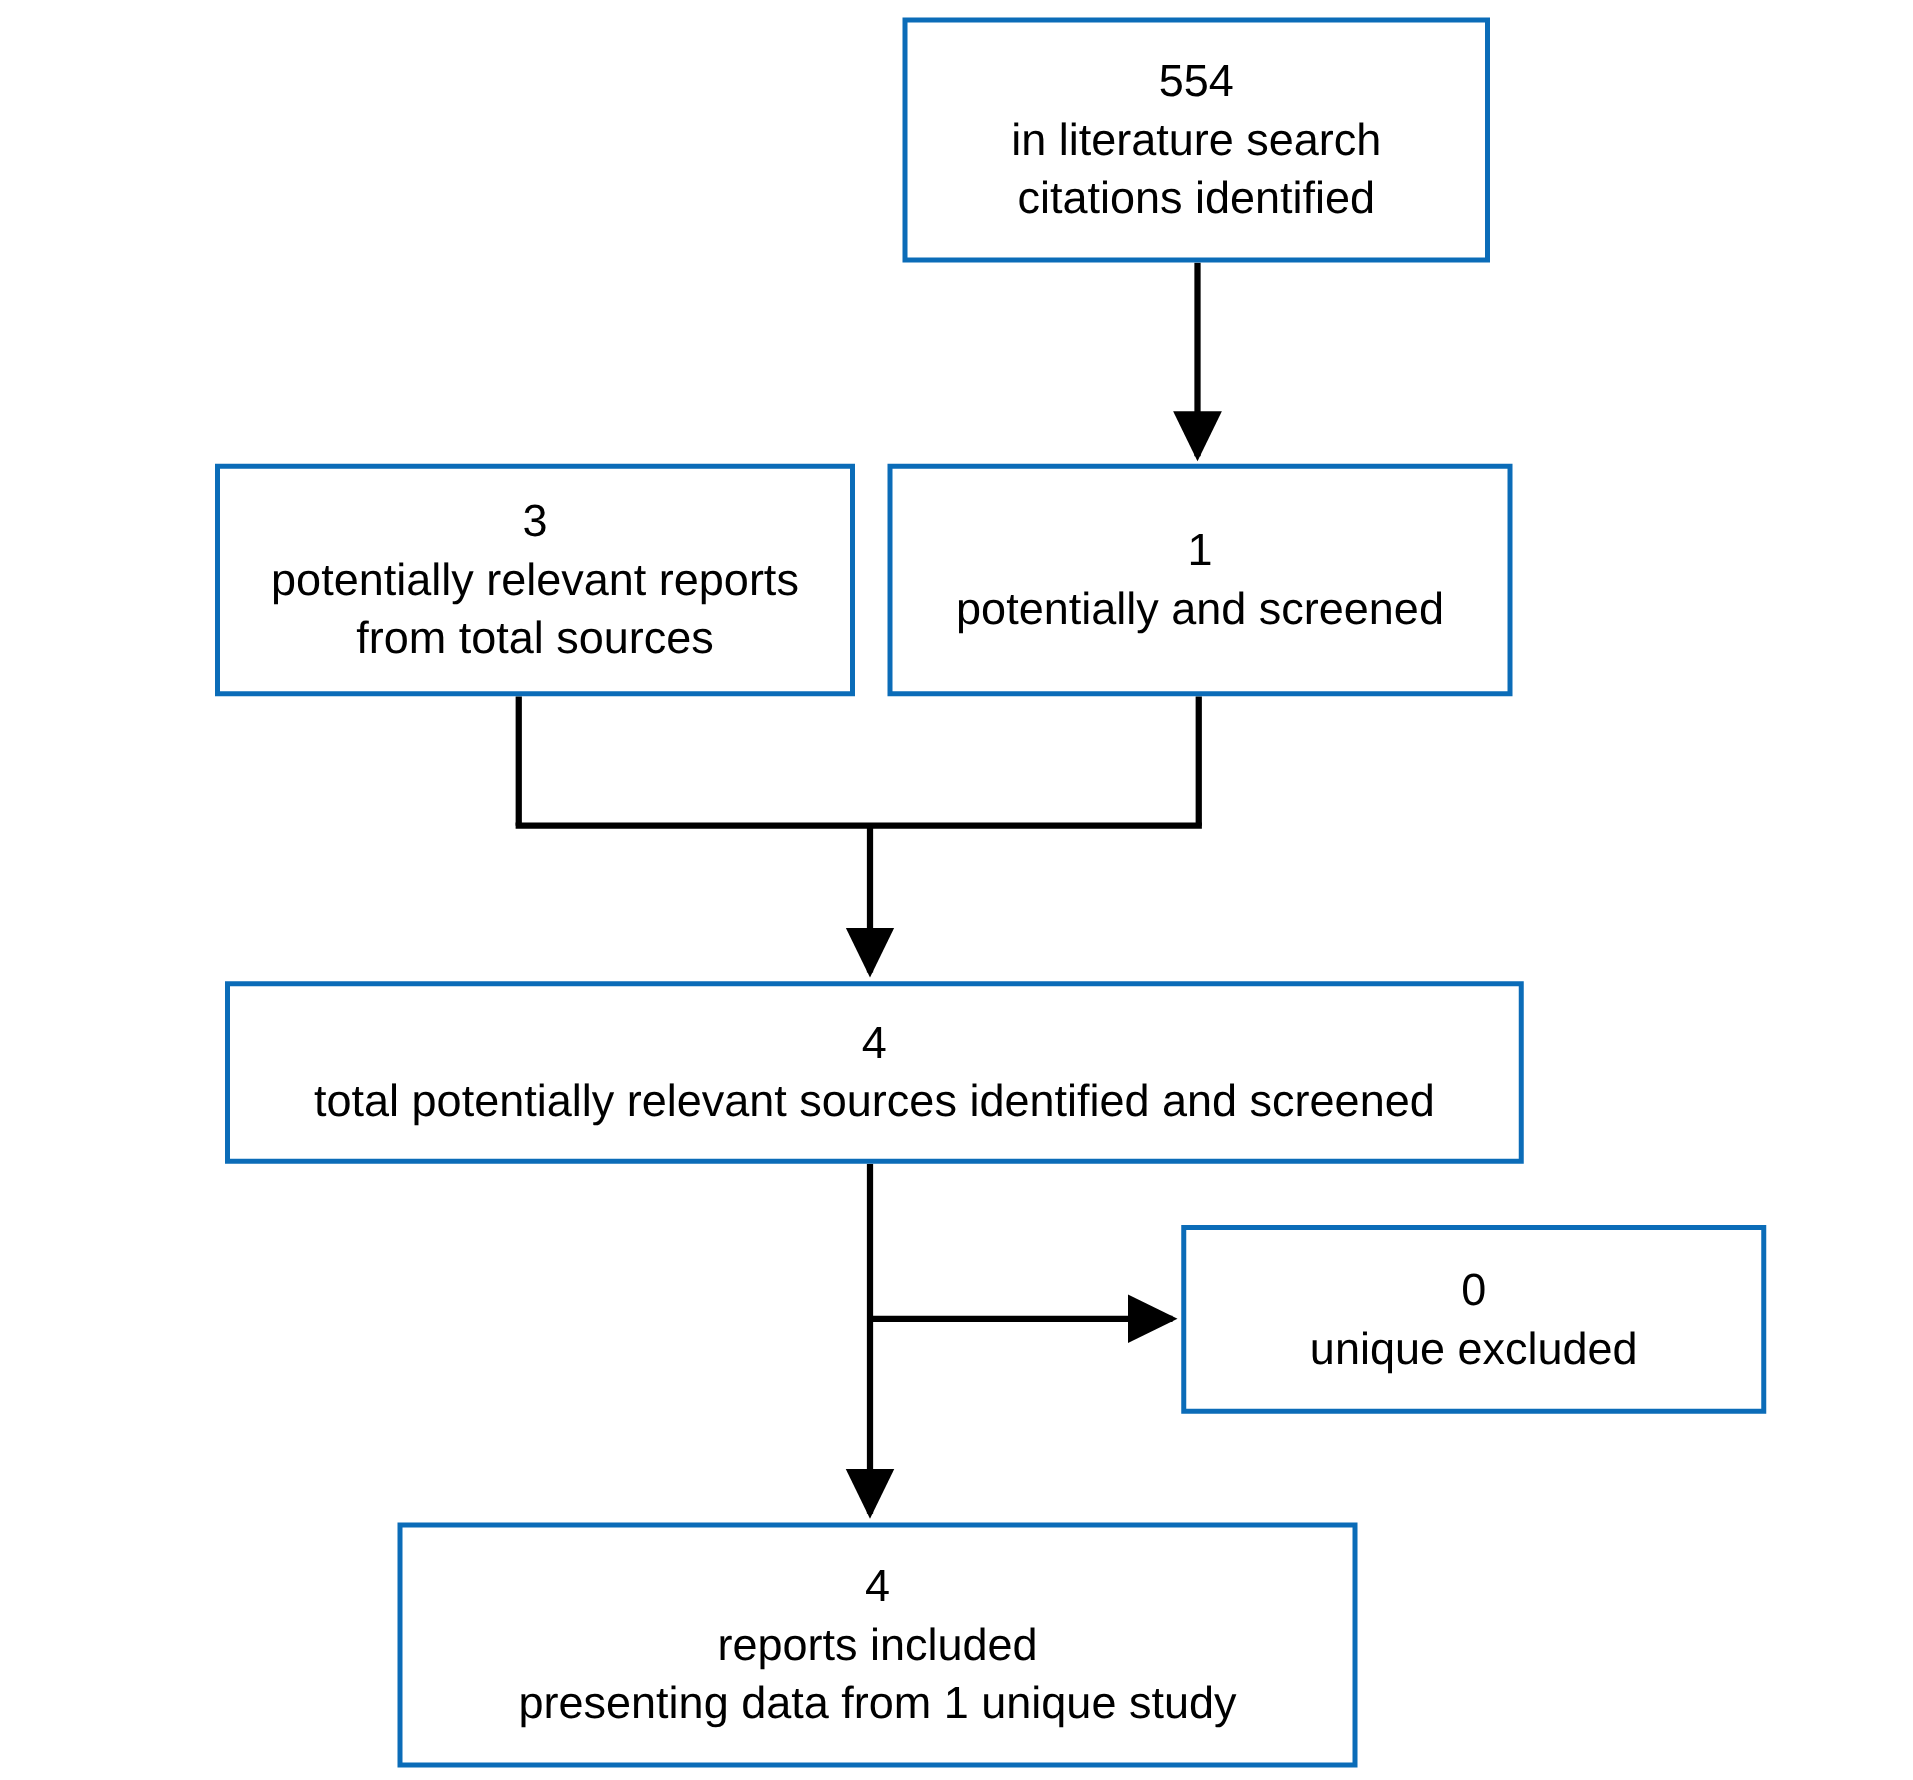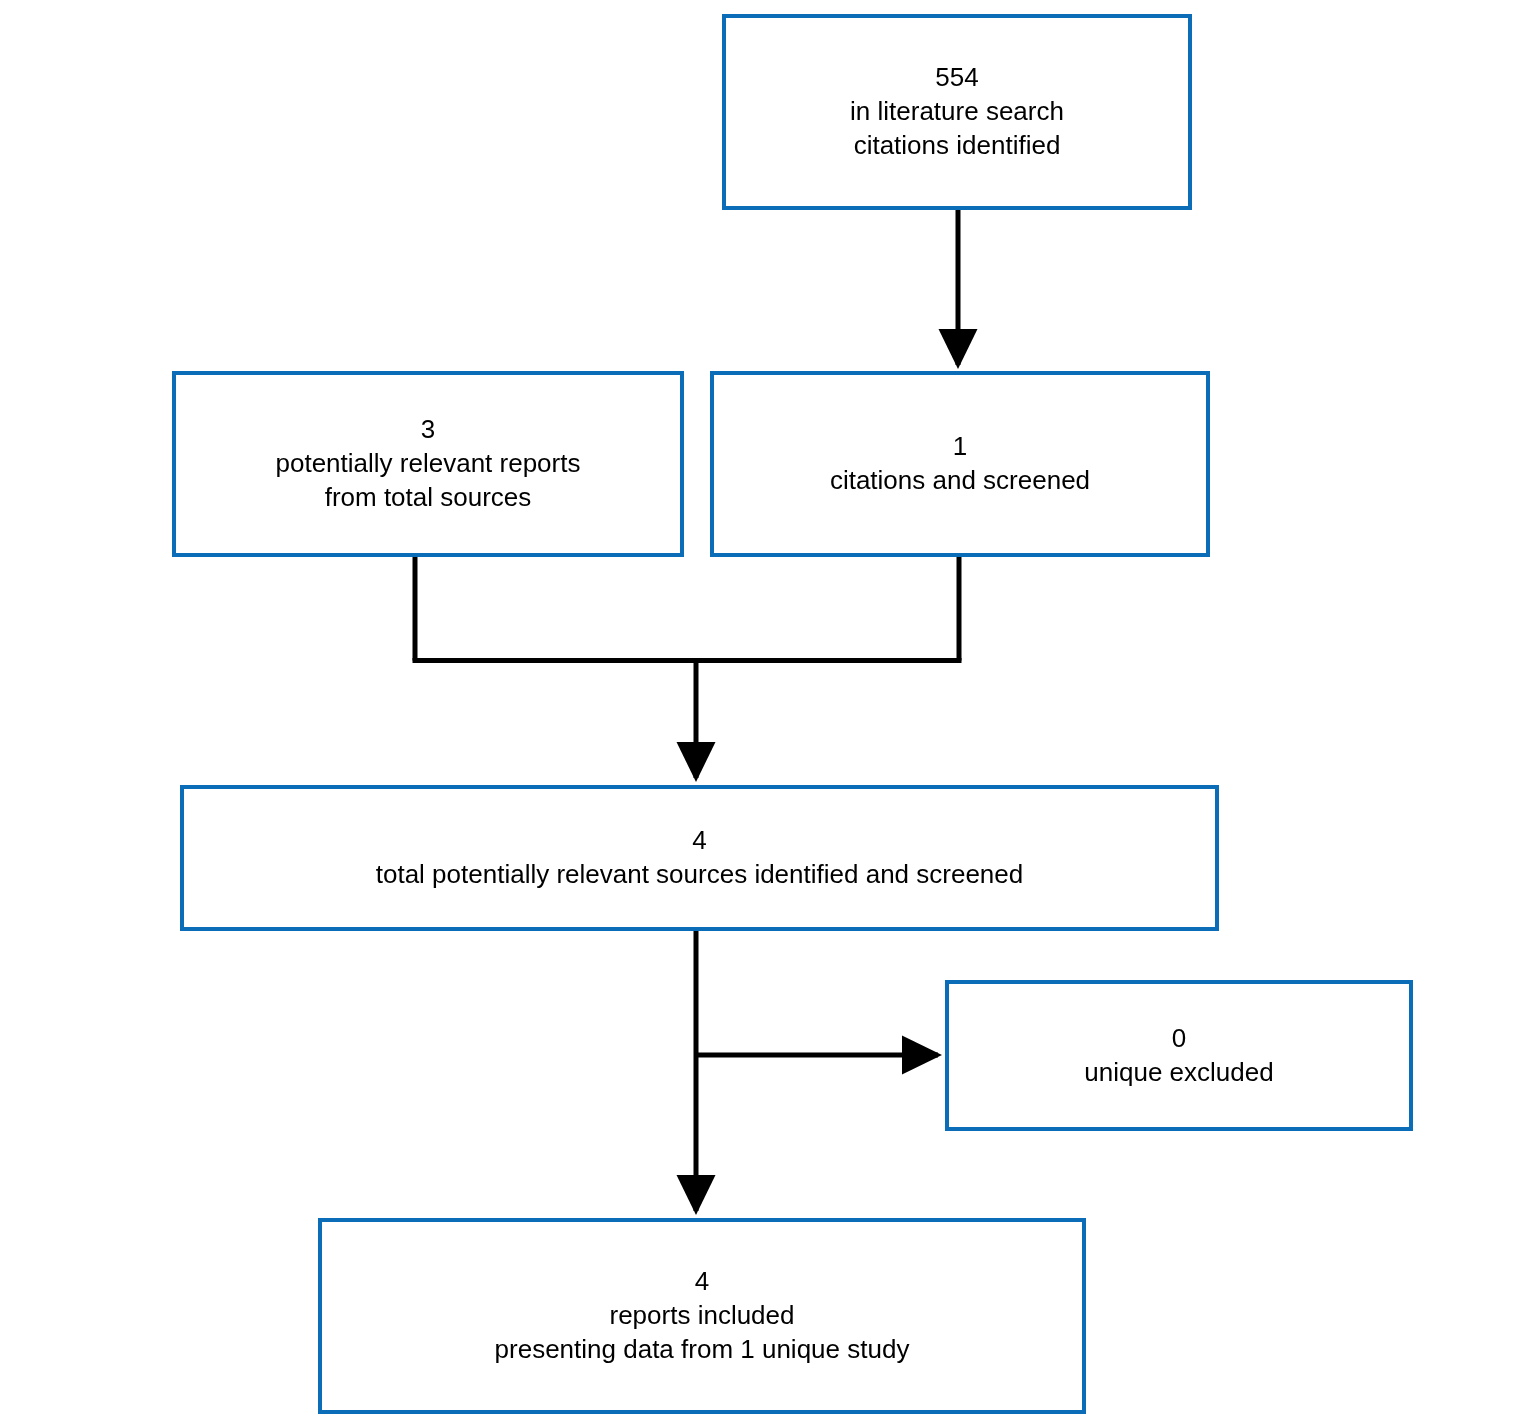--- a/index.html
+++ b/index.html
@@ -28,21 +28,21 @@
     position: absolute;
     box-sizing: border-box;
     border: 4px solid #0b6cb8;
     background: #ffffff;
     display: flex;
     flex-direction: column;
     align-items: center;
     justify-content: center;
     text-align: center;
     color: #000000;
-    font-size: 26px;
+    font-size: 36px;
     line-height: 1.30;
   }
   .flow-box .box-line {
     display: block;
     white-space: nowrap;
   }
   
   #box-identified        { left: 722px;  top: 14px;   width: 470px; height: 196px; }
   #box-other-sources     { left: 172px;  top: 371px;  width: 512px; height: 186px; }
   #box-screened          { left: 710px;  top: 371px;  width: 500px; height: 186px; }
@@ -98,21 +98,21 @@
   </div>
 
   <div class="flow-box" id="box-other-sources" style="border-color: rgb(11, 108, 184);">
     <span class="box-line">3</span>
     <span class="box-line">potentially relevant reports</span>
     <span class="box-line">from total sources</span>
   </div>
 
   <div class="flow-box" id="box-screened" style="border-color: rgb(11, 108, 184);">
     <span class="box-line">1</span>
-    <span class="box-line">citations and screened</span>
+    <span class="box-line">potentially and screened</span>
   </div>
 
   <div class="flow-box" id="box-total-screened" style="border-color: rgb(11, 108, 184);">
     <span class="box-line">4</span>
     <span class="box-line">total potentially relevant sources identified and screened</span>
   </div>
 
   <div class="flow-box" id="box-excluded" style="border-color: rgb(11, 108, 184);">
     <span class="box-line">0</span>
     <span class="box-line">unique excluded</span>

